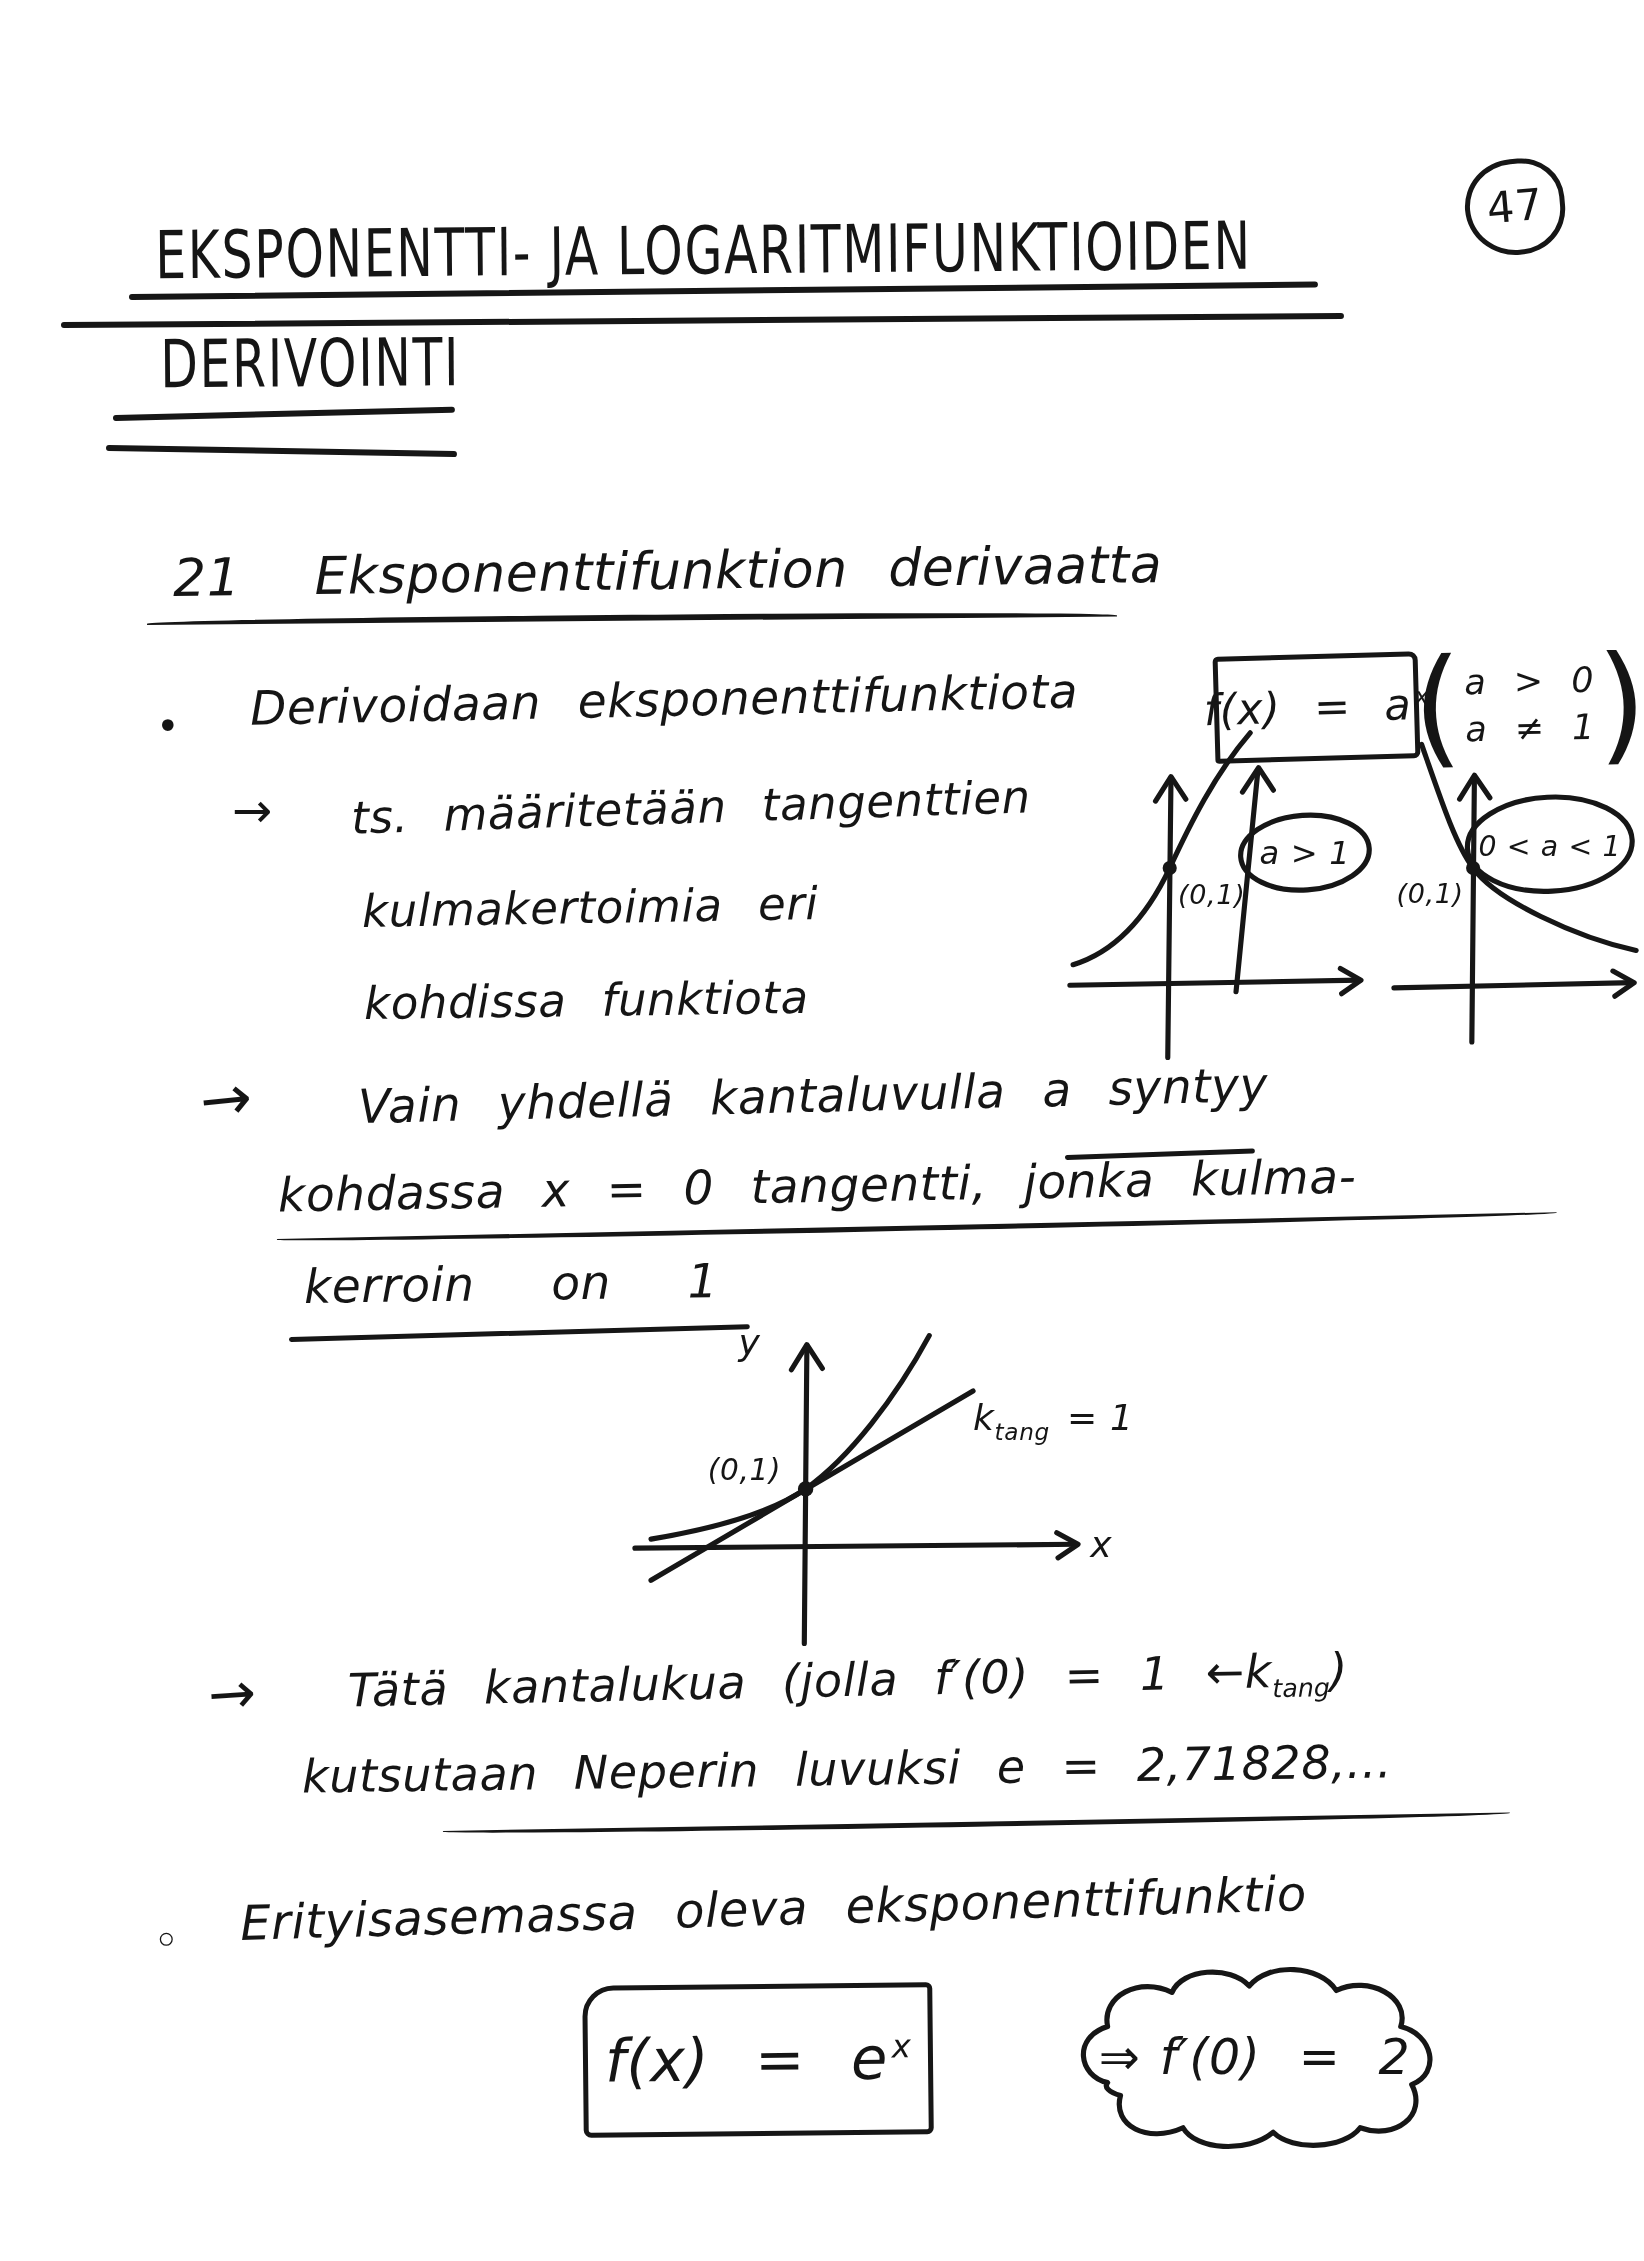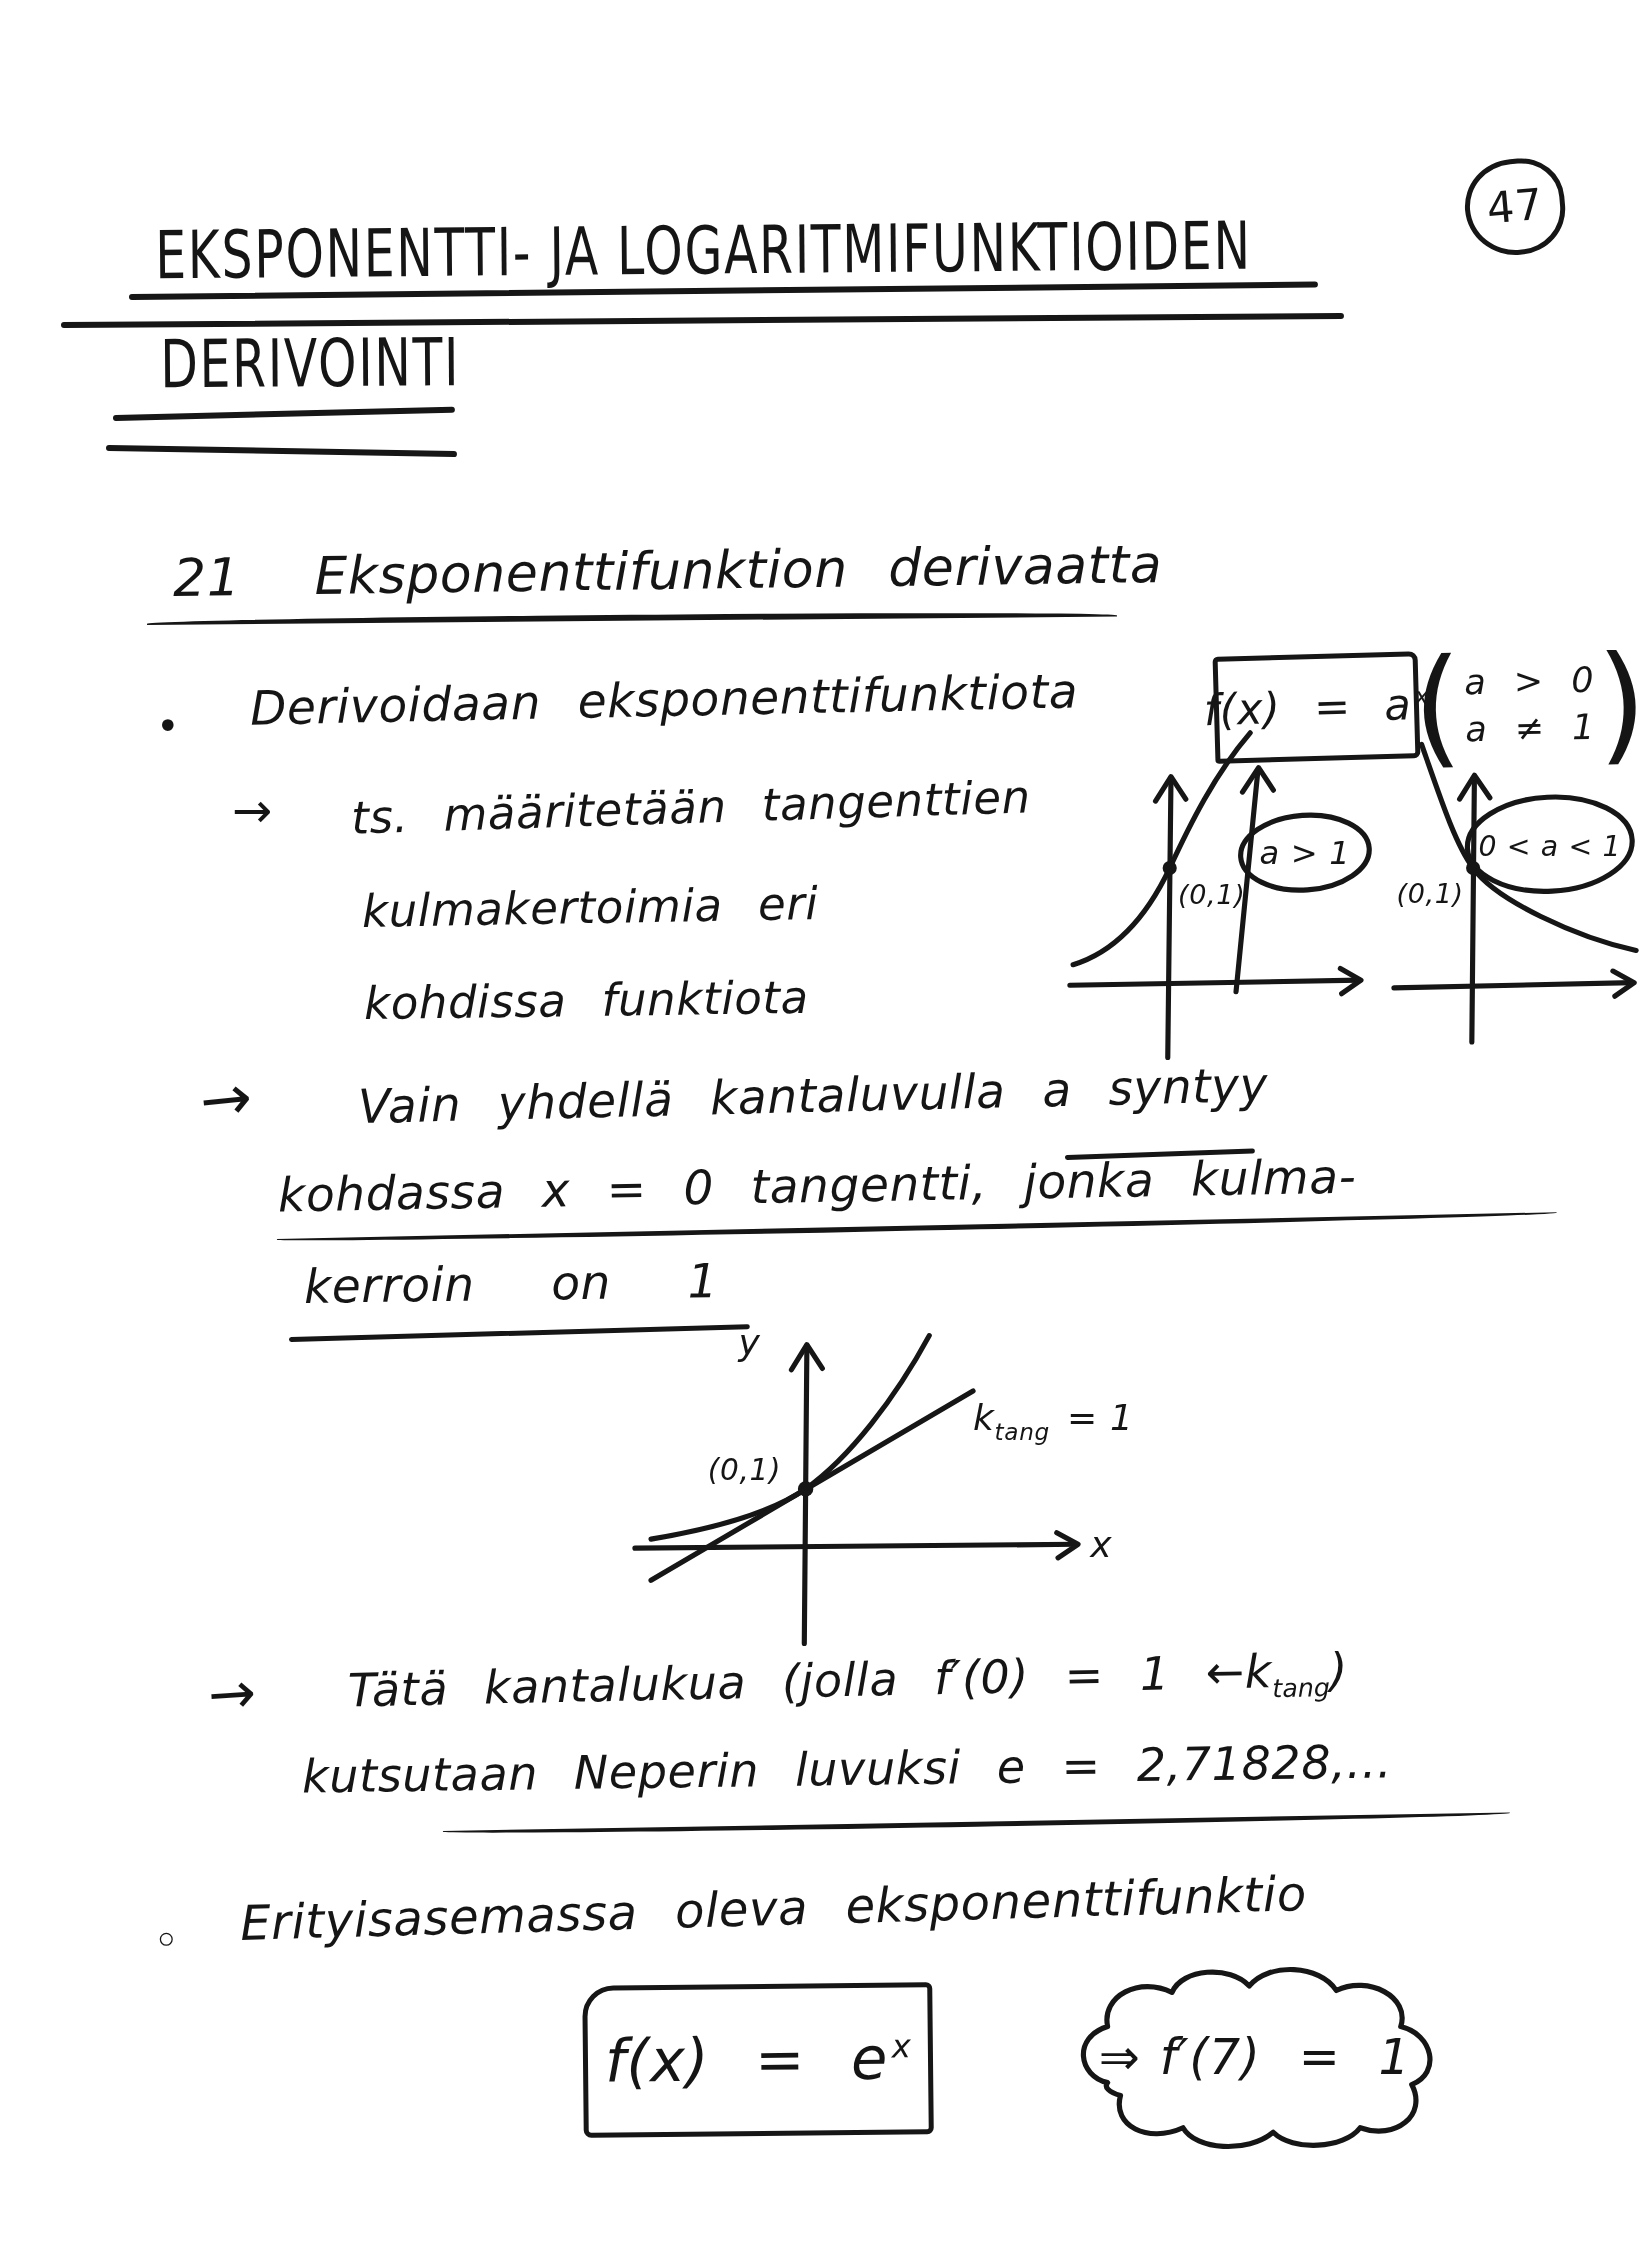--- a/index.html
+++ b/index.html
@@ -131,18 +131,18 @@
         C 505 28, 570 62, 555 108
         C 605 120, 618 180, 572 198
         C 597 245, 547 285, 492 265
         C 467 298, 387 302, 357 272
         C 317 305, 237 300, 217 265
         C 162 290, 107 262, 120 215
         C 102 210, 94 202, 100 195 Z"></path>
     </svg>
     <div class="abs hand" style="left:0;top:0;width:423px;height:201px;display:flex;align-items:center;justify-content:center;gap:19.3px;font-size:49px;">
       <span style="font-style:normal;">⇒</span>
-      <span>f′(7) = 1</span>
+      <span>f′(0) = 2</span>
     </div>
   </div>
 
 </div>
 
 
 </body></html>

